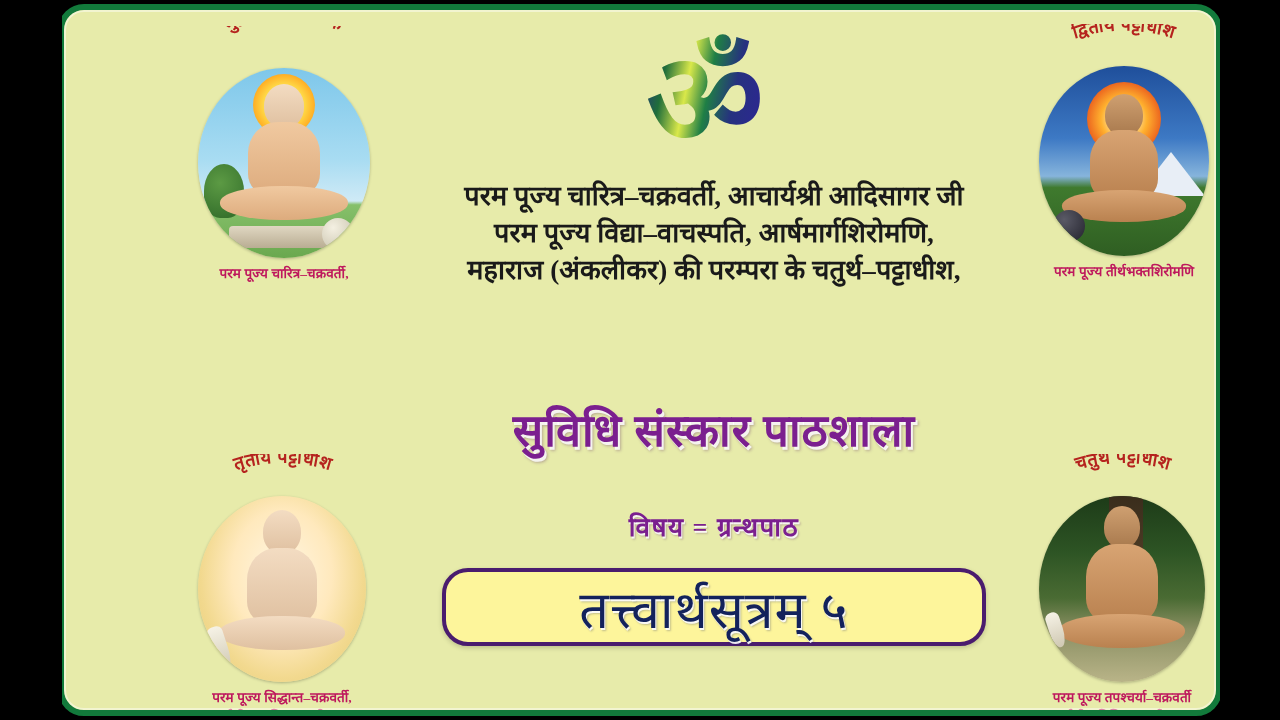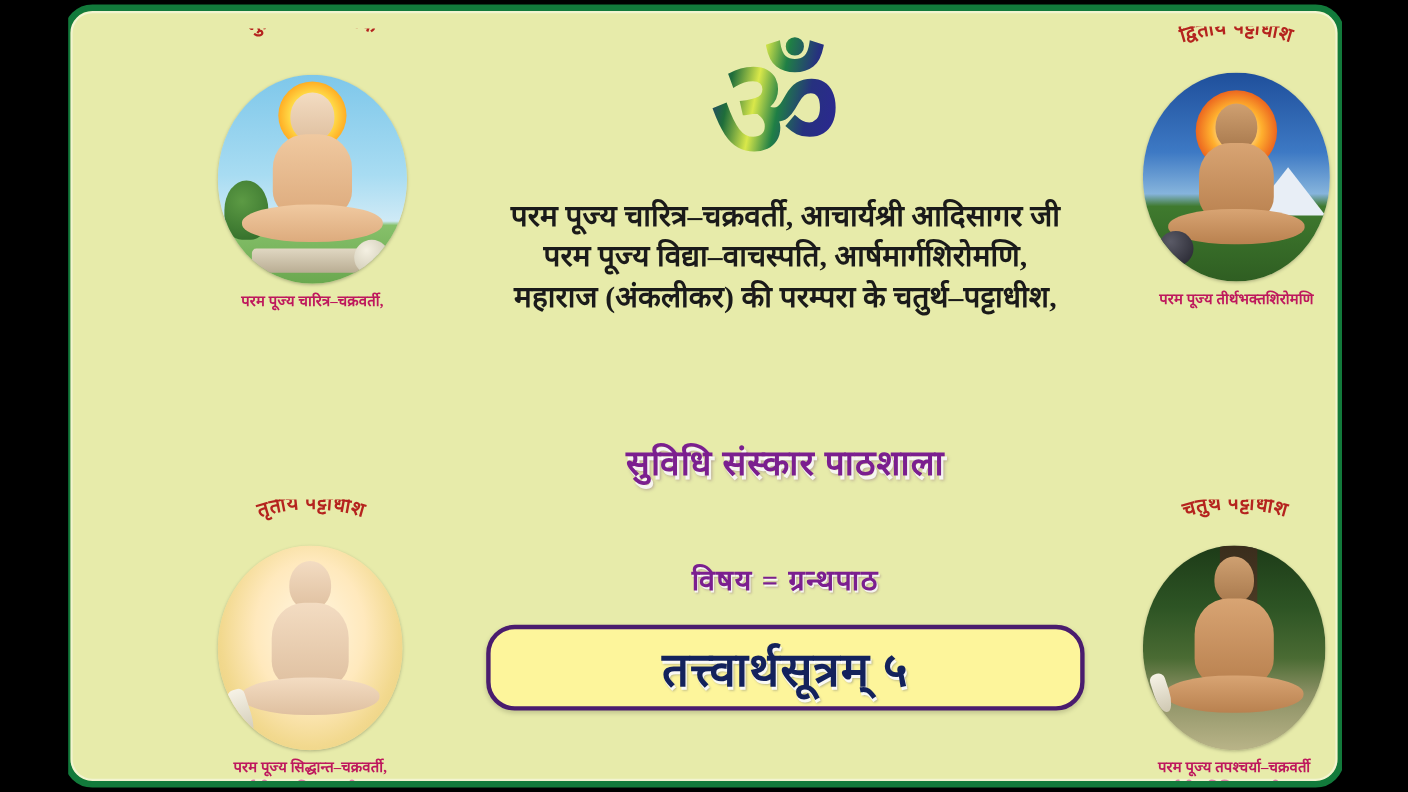--- a/index.html
+++ b/index.html
@@ -76,21 +76,21 @@
   }
   #description .dline { display: block; white-space: nowrap; }
 
   
   #main-title {
     position: absolute;
     left: 300px;
     top: 388px;
     width: 700px;
     text-align: center;
-    font-size: 32px;
+    font-size: 45px;
     font-weight: 700;
     color: #7b1f8f;
     letter-spacing: 1px;
     text-shadow: 2px 3px 0 rgba(255,255,255,0.85),
                  3px 4px 3px rgba(90,40,100,0.35);
   }
 
   
   #subject-line {
     position: absolute;
@@ -115,22 +115,22 @@
     height: 78px;
     background: #fdf59b;
     border: 4px solid #4a1c6e;
     border-radius: 26px;
     display: flex;
     align-items: center;
     justify-content: center;
     box-shadow: 0 2px 5px rgba(0,0,0,0.18);
   }
   #topic-text {
-    font-size: 43px;
-    font-weight: 700;
+    font-size: 52px;
+    font-weight: 400;
     color: #13225c;
     letter-spacing: 1px;
     text-shadow: 1px 2px 0 rgba(255,255,255,0.9),
                  2px 3px 2px rgba(20,30,90,0.25);
   }
 
   
   .portrait-block { position: absolute; width: 260px; text-align: center; }
   .pb-tl { left: 90px;  top: 16px; }
   .pb-tr { left: 930px; top: 14px; }

